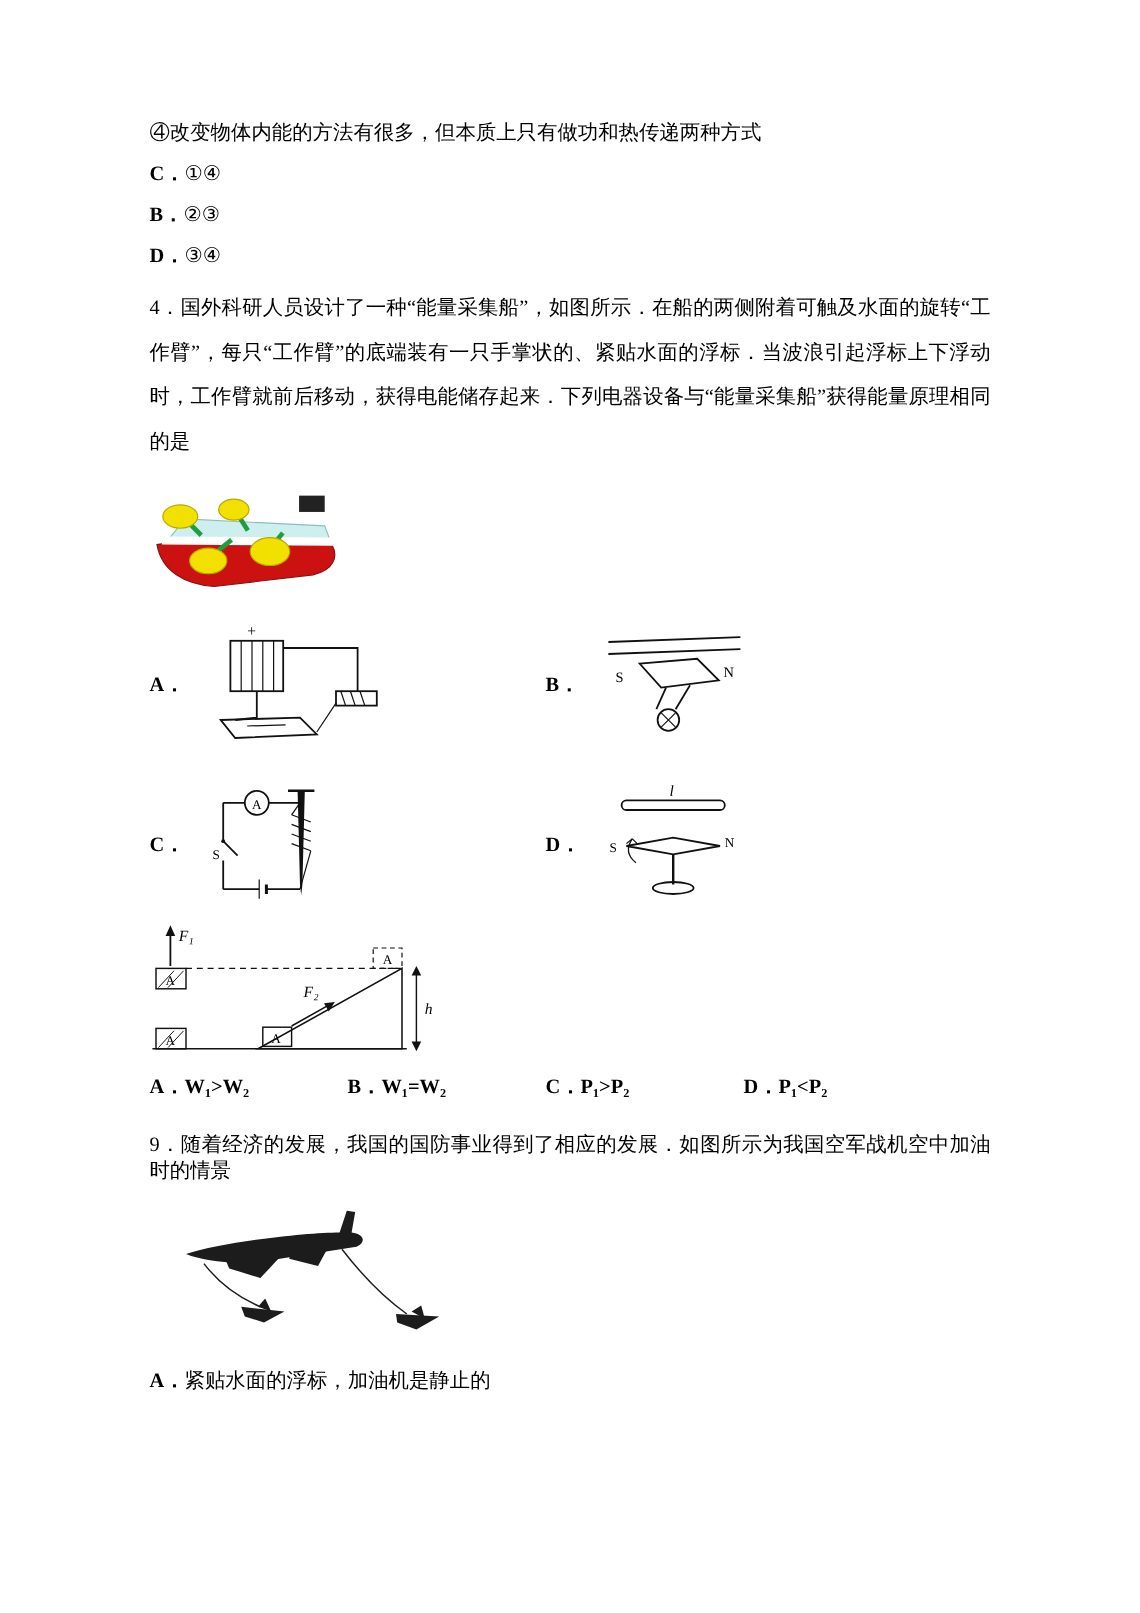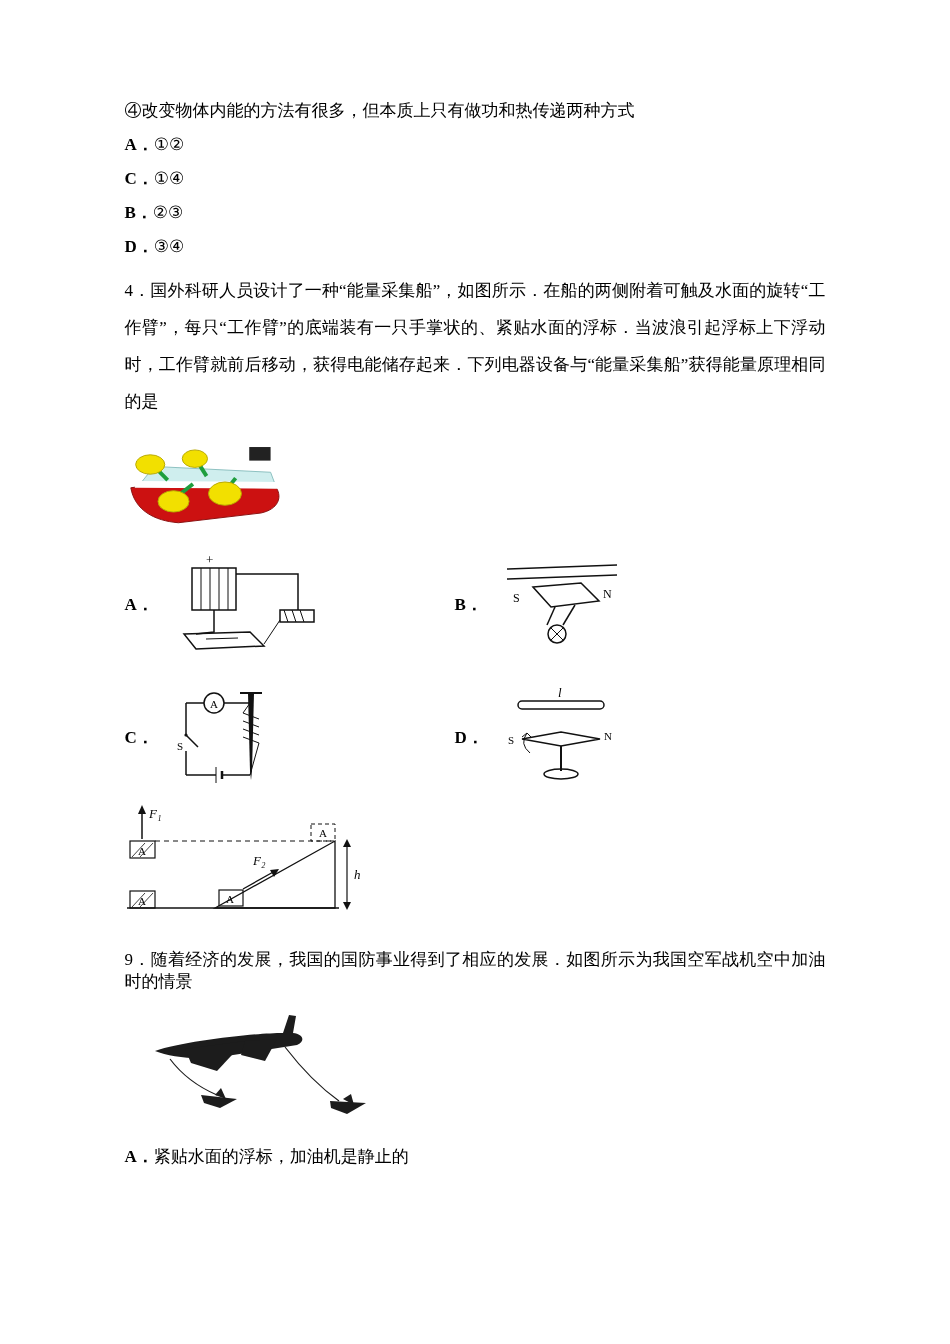--- a/index.html
+++ b/index.html
@@ -39,23 +39,20 @@
   svg text { font-family: "Liberation Serif", serif; fill: #000; }
 </style>
 </head>
 <body>
 
 <div class="page">
 
   <div class="single-line">④改变物体内能的方法有很多，但本质上只有做功和热传递两种方式</div>
 
   <div class="opt-line">
-    <span class="opt-label">A．</span><span class="opt-text">①②</span>
-  </div>
-  <div class="opt-line">
     <span class="opt-label">C．</span><span class="opt-text">①④</span>
   </div>
   <div class="opt-line">
     <span class="opt-label">B．</span><span class="opt-text">②③</span>
   </div>
   <div class="opt-line">
     <span class="opt-label">D．</span><span class="opt-text">③④</span>
   </div>
 
   <div class="para q4-para">4．国外科研人员设计了一种“能量采集船”，如图所示．在船的两侧附着可触及水面的旋转“工作臂”，每只“工作臂”的底端装有一只手掌状的、紧贴水面的浮标．当波浪引起浮标上下浮动时，工作臂就前后移动，获得电能储存起来．下列电器设备与“能量采集船”获得能量原理相同的是</div>
@@ -182,20 +179,34 @@
       <path d="M154,66 L145,67 L149,74 Z" fill="#111111"></path>
       <text x="128" y="62" font-size="13" font-style="italic">F₂</text>
       <line x1="222" y1="40" x2="222" y2="103" stroke="#111111" stroke-width="1.2"></line>
       <path d="M222,36 L218,44 L226,44 Z" fill="#111111"></path>
       <path d="M222,107 L218,99 L226,99 Z" fill="#111111"></path>
       <text x="229" y="76" font-size="13" font-style="italic">h</text>
       <line x1="2" y1="105" x2="214" y2="105" stroke="#111111" stroke-width="1.3"></line>
     </svg>
   </div>
 
+  <div class="q5-options">
+    <div class="q5-opt">
+      <span>A．</span><span>W₁&gt;W₂</span>
+    </div>
+    <div class="q5-opt">
+      <span>B．</span><span>W₁=W₂</span>
+    </div>
+    <div class="q5-opt">
+      <span>C．</span><span>P₁&gt;P₂</span>
+    </div>
+    <div class="q5-opt">
+      <span>D．</span><span>P₁&lt;P₂</span>
+    </div>
+  </div>
 
   <div class="para q6-para single-line">9．随着经济的发展，我国的国防事业得到了相应的发展．如图所示为我国空军战机空中加油时的情景</div>
 
   <div class="fig-planes">
     <svg width="265" height="125" viewBox="0 0 265 125">
       <path d="M30,48 C60,38 130,30 158,30 L164,12 L171,13 L168,30 C178,31 181,38 172,42 L95,54 C70,57 45,54 30,48 Z" fill="#1c1c1c"></path>
       <path d="M60,46 L120,38 L92,68 L66,60 Z" fill="#1c1c1c"></path>
       <path d="M120,38 L152,36 L140,58 L116,52 Z" fill="#1c1c1c"></path>
       <path d="M45,56 C60,76 78,86 92,92" stroke="#1c1c1c" stroke-width="1.2" fill="none"></path>
       <path d="M160,44 C180,70 200,88 214,98" stroke="#1c1c1c" stroke-width="1.2" fill="none"></path>

